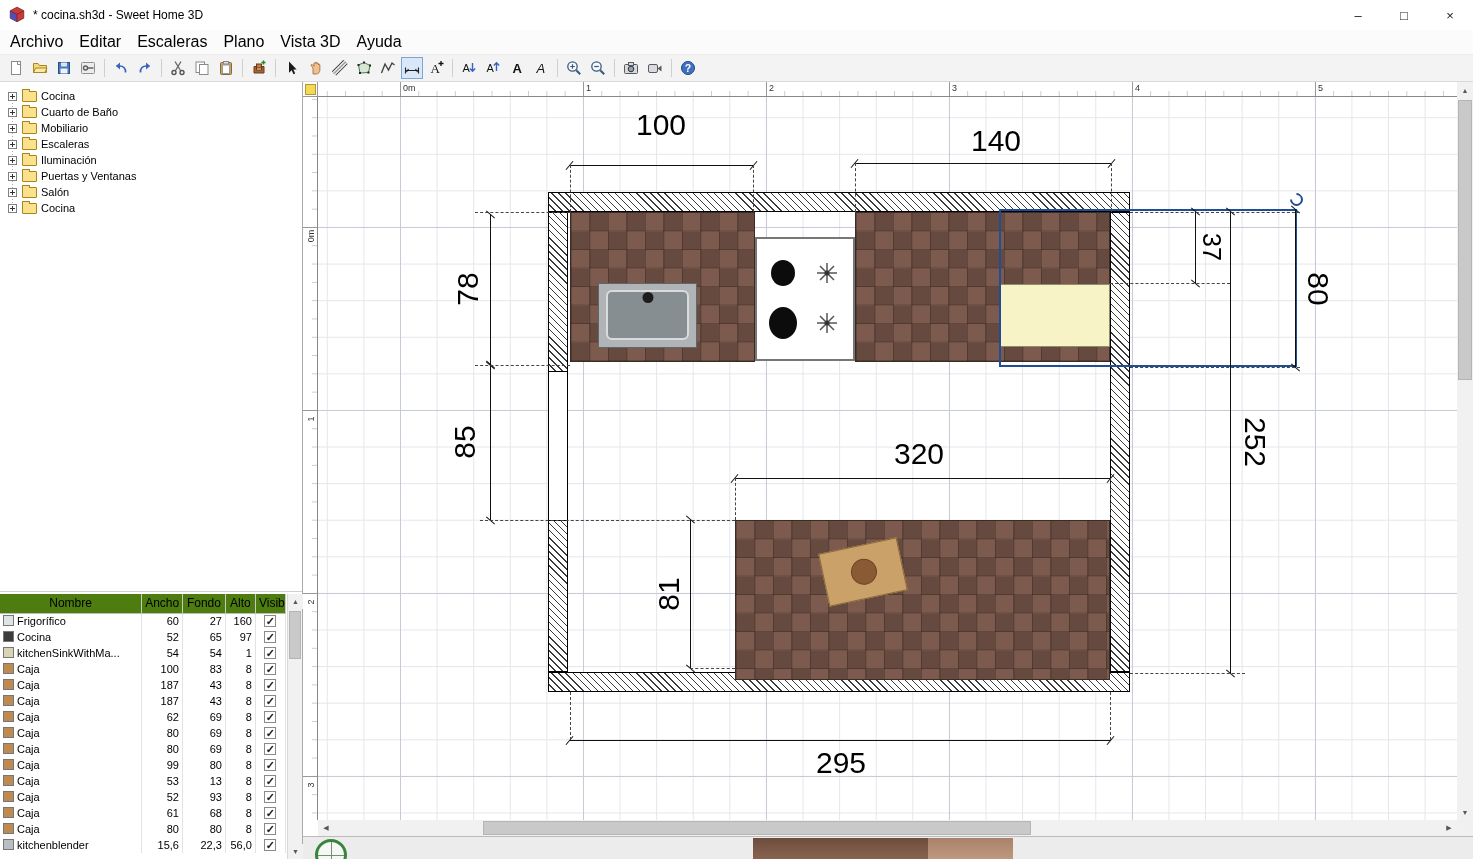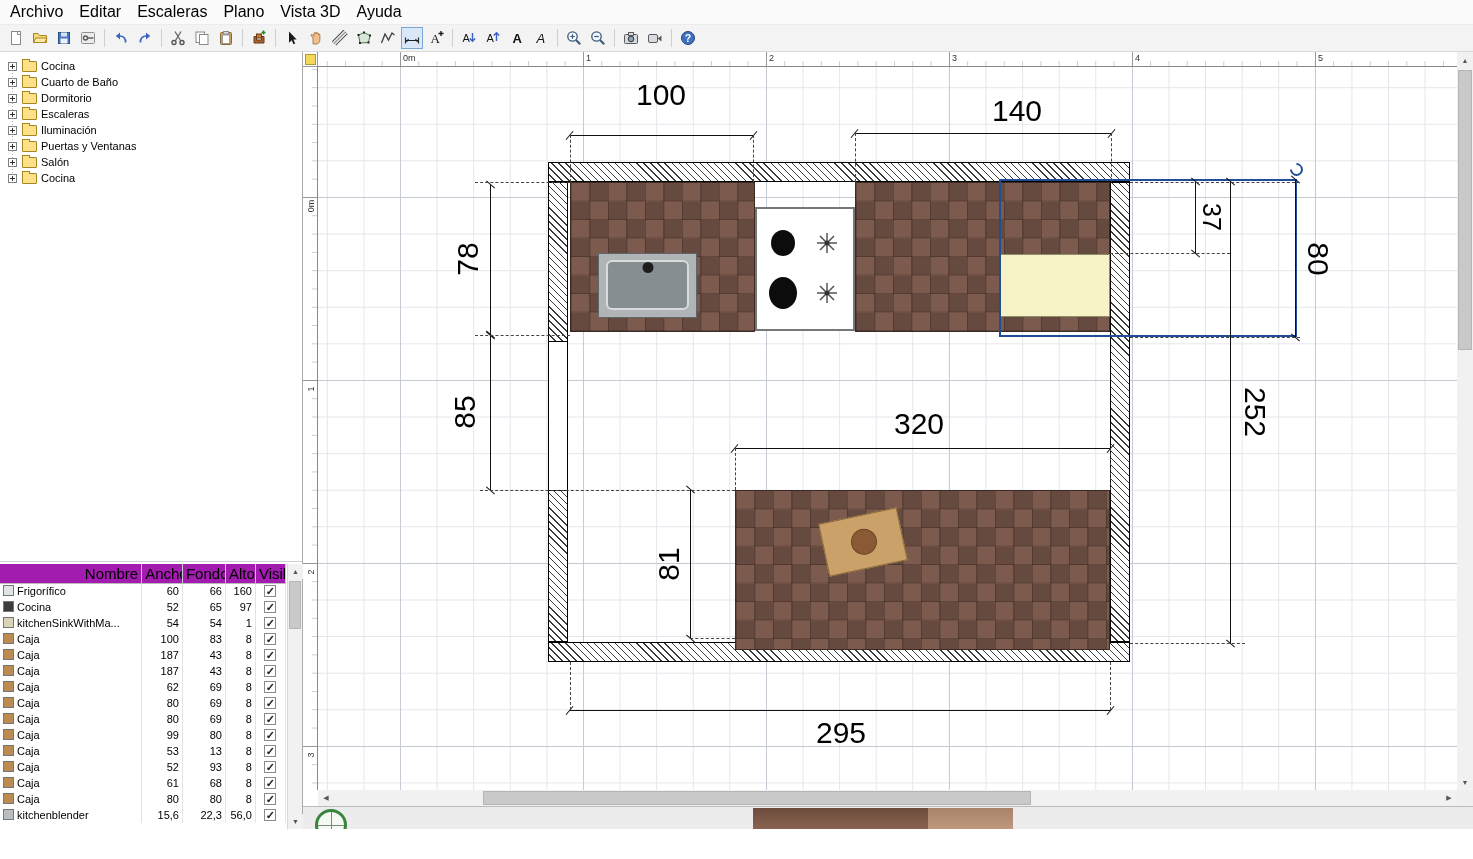--- a/index.html
+++ b/index.html
@@ -35,21 +35,21 @@
 .tree-item{display:flex;align-items:center;height:16px;padding-left:8px;font-size:11px;position:relative}
 .expander{width:9px;height:9px;border:1px solid #818181;background:#fff;position:relative;flex:none}
 .expander::before{content:"";position:absolute;left:1px;right:1px;top:3px;height:1px;background:#333}
 .expander::after{content:"";position:absolute;top:1px;bottom:1px;left:3px;width:1px;background:#333}
 .folder{width:15px;height:11px;background:#fbe28a;border:1px solid #a8861c;border-radius:1px;position:relative;margin:0 4px 0 5px;flex:none}
 .folder::before{content:"";position:absolute;top:-3px;left:-1px;width:6px;height:2px;background:#fbe28a;border:1px solid #a8861c;border-bottom:none}
 
 
 .table-wrap{position:absolute;top:512px;bottom:0;left:0;right:0;background:#fff}
 .ftable{border-collapse:collapse;table-layout:fixed;width:286px}
-.ftable th{height:19px;border-bottom:1px solid #bcbcbc;border-right:1px solid #c8c8c8;font-weight:normal;font-size:15px;text-align:right;padding:0 3px;background:#a21caf;overflow:hidden}
+.ftable th{height:19px;border-bottom:1px solid #bcbcbc;border-right:1px solid #c8c8c8;font-weight:normal;font-size:12px;text-align:center;padding:0 3px;background:#4d7c0f;overflow:hidden}
 .ftable td{height:16px;padding:0 3px;font-size:11px;border-right:1px solid #e3e3e3;overflow:hidden;white-space:nowrap}
 .ftable td.num{text-align:right}
 .ftable td.c-vis{text-align:center}
 .ftable th:nth-child(1),.ftable td:nth-child(1){width:132px}
 .ftable th:nth-child(2),.ftable td:nth-child(2){width:38px}
 .ftable th:nth-child(3),.ftable td:nth-child(3){width:40px}
 .ftable th:nth-child(4),.ftable td:nth-child(4){width:28px}
 .ftable th:nth-child(5),.ftable td:nth-child(5){width:28px}
 .row-icon{width:11px;height:11px;display:inline-block;margin-right:3px;vertical-align:-1px;border:1px solid #777}
 .i-fridge{background:#dfe4e6}.i-stove{background:#3c3c3c}.i-sink{background:#d9d4b5}.i-box{background:#bd8a52}.i-blender{background:#b8bec2}
@@ -117,20 +117,33 @@
 .compass::after{content:"";position:absolute;top:50%;left:0;right:0;height:1px;background:#7a8a7a}
 .sliver{position:absolute;top:1px;height:22px}
 .sliver-a{left:450px;width:175px;background:linear-gradient(#6d4c3e,#8a6450)}
 .sliver-b{left:625px;width:85px;background:linear-gradient(#a8826a,#c09a7e)}
 </style>
 </head>
 <body>
 
 <div class="app">
 
+  <div class="titlebar">
+    <svg class="app-icon" viewBox="0 0 16 16">
+      <path d="M8 1l6 3.2v6.6L8 14 2 10.8V4.2z" fill="#c93a3a" stroke="#7a1f1f" stroke-width=".7"></path>
+      <path d="M8 7.5V14L2 10.8V4.2z" fill="#3a55c9" opacity=".85"></path>
+      <path d="M2 4.2L8 7.5l6-3.3M8 7.5V14" fill="none" stroke="#7a1f1f" stroke-width=".7"></path>
+    </svg>
+    <span class="title-text">* cocina.sh3d - Sweet Home 3D</span>
+    <div class="win-controls">
+      <div class="win-btn">–</div>
+      <div class="win-btn">□</div>
+      <div class="win-btn">×</div>
+    </div>
+  </div>
 
   <div class="menubar">
       <div class="menu-item">Archivo</div>
       <div class="menu-item">Editar</div>
       <div class="menu-item">Escaleras</div>
       <div class="menu-item">Plano</div>
       <div class="menu-item">Vista 3D</div>
       <div class="menu-item">Ayuda</div>
     </div>
 
@@ -321,21 +334,21 @@
             <span class="tree-label">Cocina</span>
           </div>
           <div class="tree-item">
             <span class="expander"></span>
             <span class="folder"></span>
             <span class="tree-label">Cuarto de Baño</span>
           </div>
           <div class="tree-item">
             <span class="expander"></span>
             <span class="folder"></span>
-            <span class="tree-label">Dormitorio</span>
+            <span class="tree-label">Mobiliario</span>
           </div>
           <div class="tree-item">
             <span class="expander"></span>
             <span class="folder"></span>
             <span class="tree-label">Escaleras</span>
           </div>
           <div class="tree-item">
             <span class="expander"></span>
             <span class="folder"></span>
             <span class="tree-label">Iluminación</span>
@@ -364,21 +377,21 @@
                 <th>Ancho</th>
                 <th>Fondo</th>
                 <th>Alto</th>
                 <th>Visible</th>
               </tr>
             </thead>
           <tbody>
               <tr>
                 <td class="c-name"><span class="row-icon i-fridge"></span><span>Frigorífico</span></td>
                 <td class="num">60</td>
-                <td class="num">66</td>
+                <td class="num">27</td>
                 <td class="num">160</td>
                 <td class="c-vis"><span class="cb">✓</span></td>
               </tr>
               <tr>
                 <td class="c-name"><span class="row-icon i-stove"></span><span>Cocina</span></td>
                 <td class="num">52</td>
                 <td class="num">65</td>
                 <td class="num">97</td>
                 <td class="c-vis"><span class="cb">✓</span></td>
               </tr>
@@ -559,21 +572,21 @@
         <div class="ext-h" style="left:792px;top:186px;width:120px"></div>
         <div class="ext-h" style="left:812px;top:270px;width:170px"></div>
         <div class="ext-h" style="left:812px;top:576px;width:115px"></div>
         <div class="ext-v" style="left:417px;top:381px;height:42px"></div>
         <div class="ext-v" style="left:792px;top:381px;height:42px"></div>
         <div class="ext-h" style="left:372px;top:571px;width:45px"></div>
         <div class="ext-v" style="left:252px;top:595px;height:48px"></div>
         <div class="ext-v" style="left:792px;top:595px;height:48px"></div>
 
         <div class="dim-label" style="left:343px;top:28px">100</div>
-        <div class="dim-label" style="left:699px;top:44px">140</div>
+        <div class="dim-label" style="left:678px;top:44px">140</div>
         <div class="dim-label rot-l" style="left:150px;top:192px">78</div>
         <div class="dim-label rot-r small" style="left:893px;top:150px">37</div>
         <div class="dim-label rot-r" style="left:1000px;top:192px">80</div>
         <div class="dim-label rot-l" style="left:147px;top:345px">85</div>
         <div class="dim-label" style="left:601px;top:357px">320</div>
         <div class="dim-label rot-r" style="left:937px;top:345px">252</div>
         <div class="dim-label rot-l" style="left:351px;top:497px">81</div>
         <div class="dim-label" style="left:523px;top:666px">295</div>
       </div>
 

